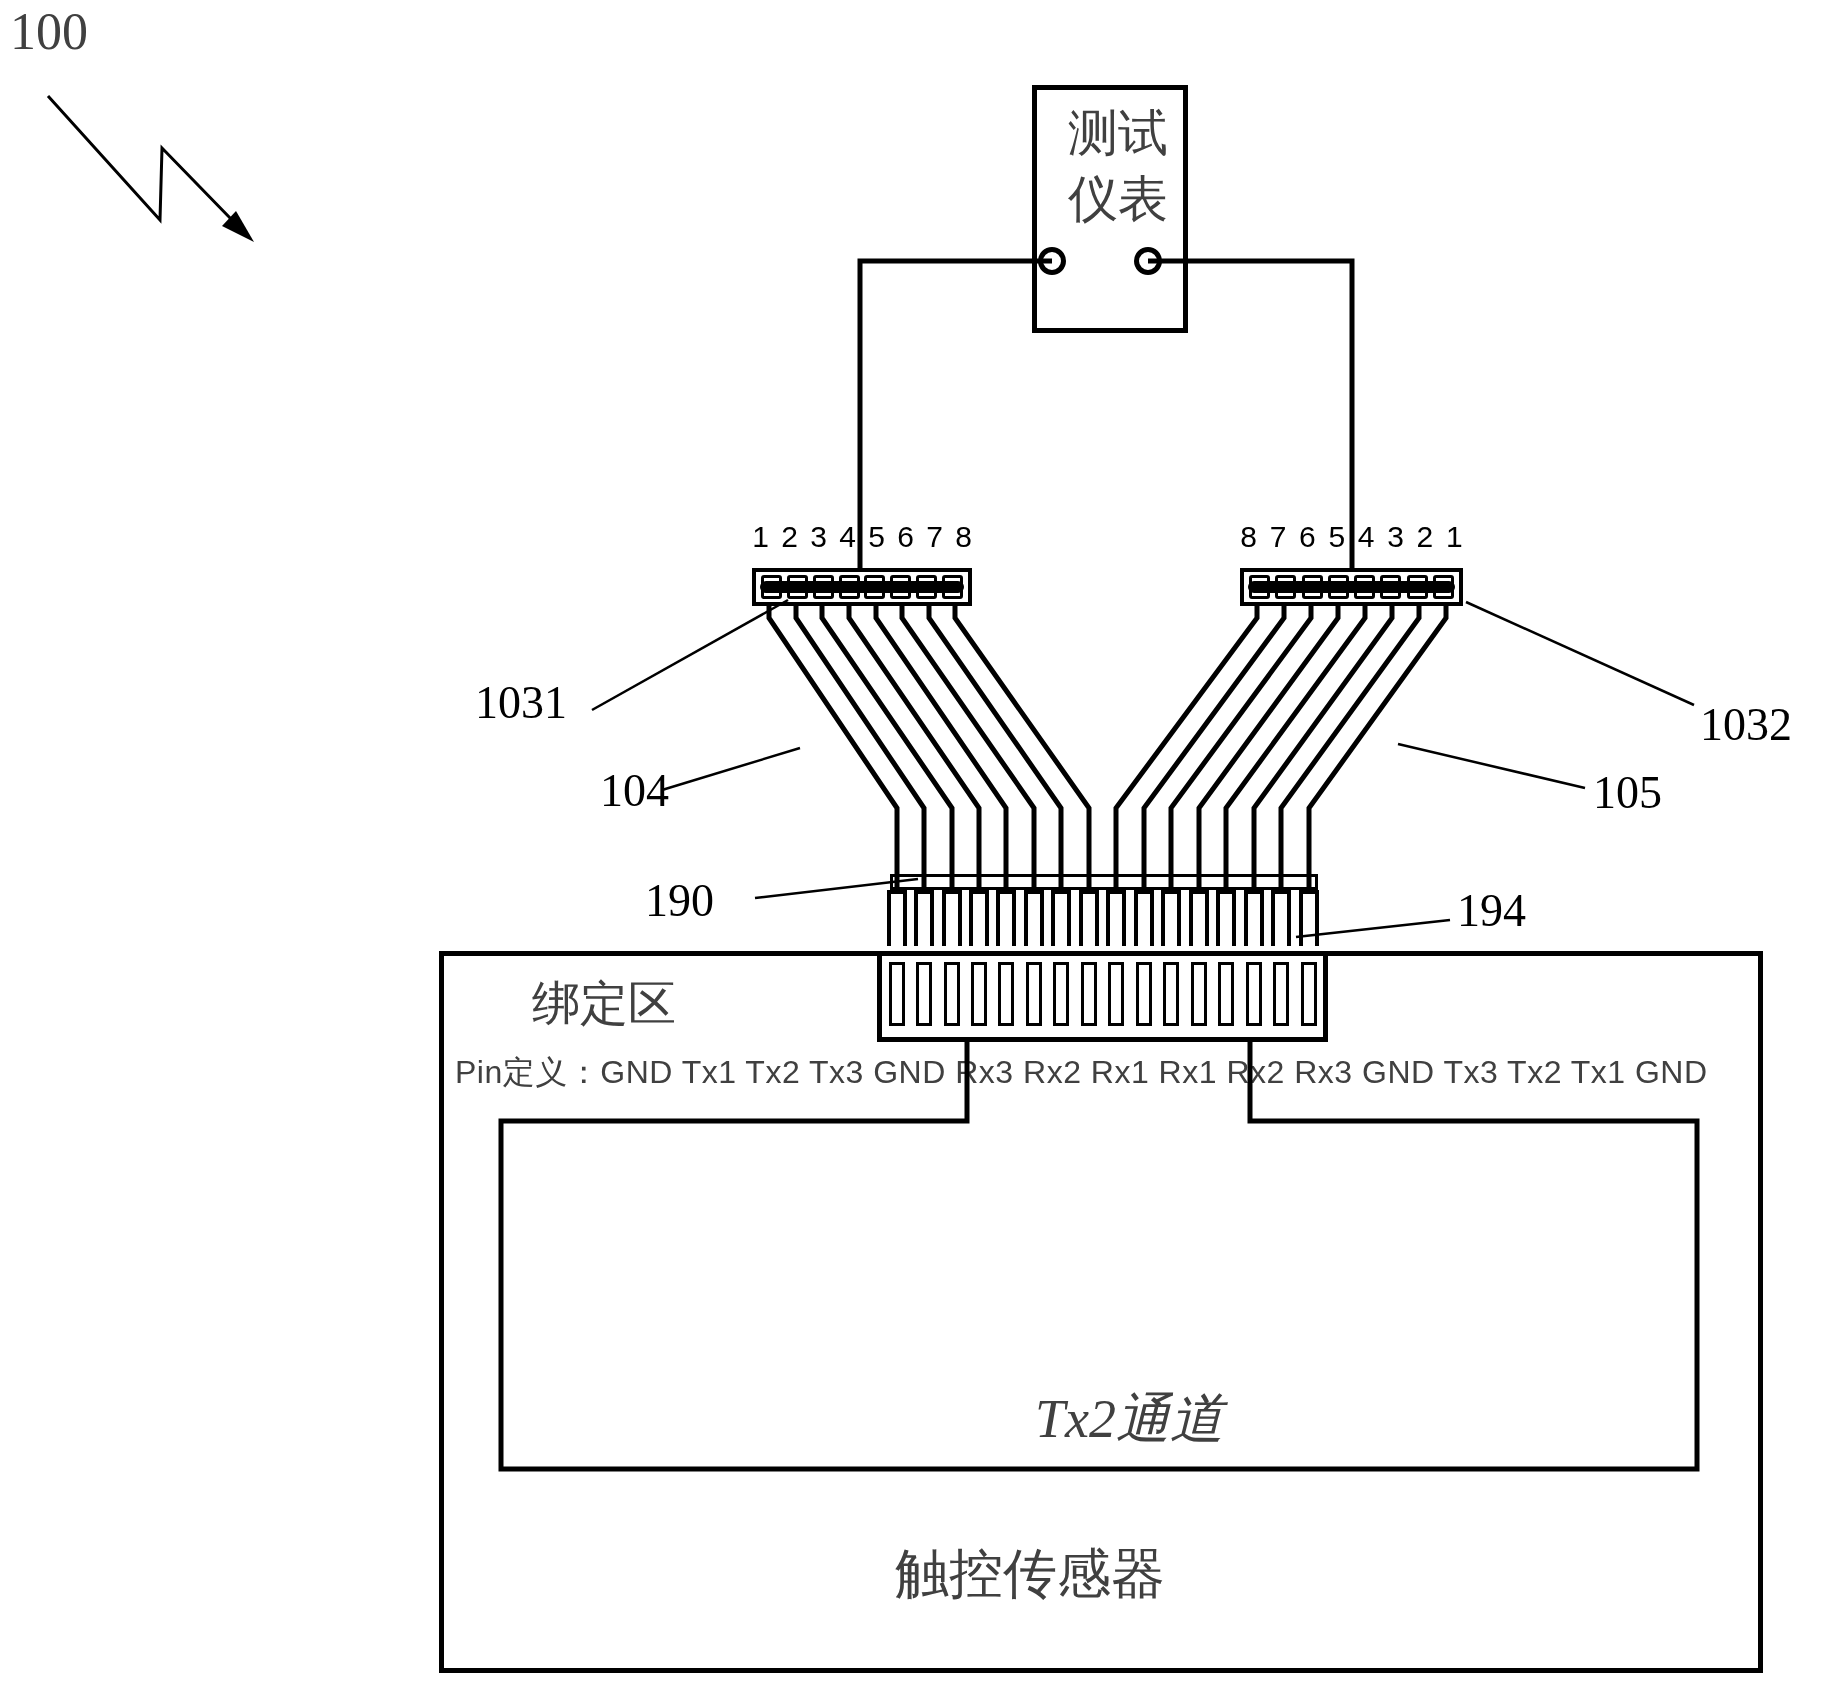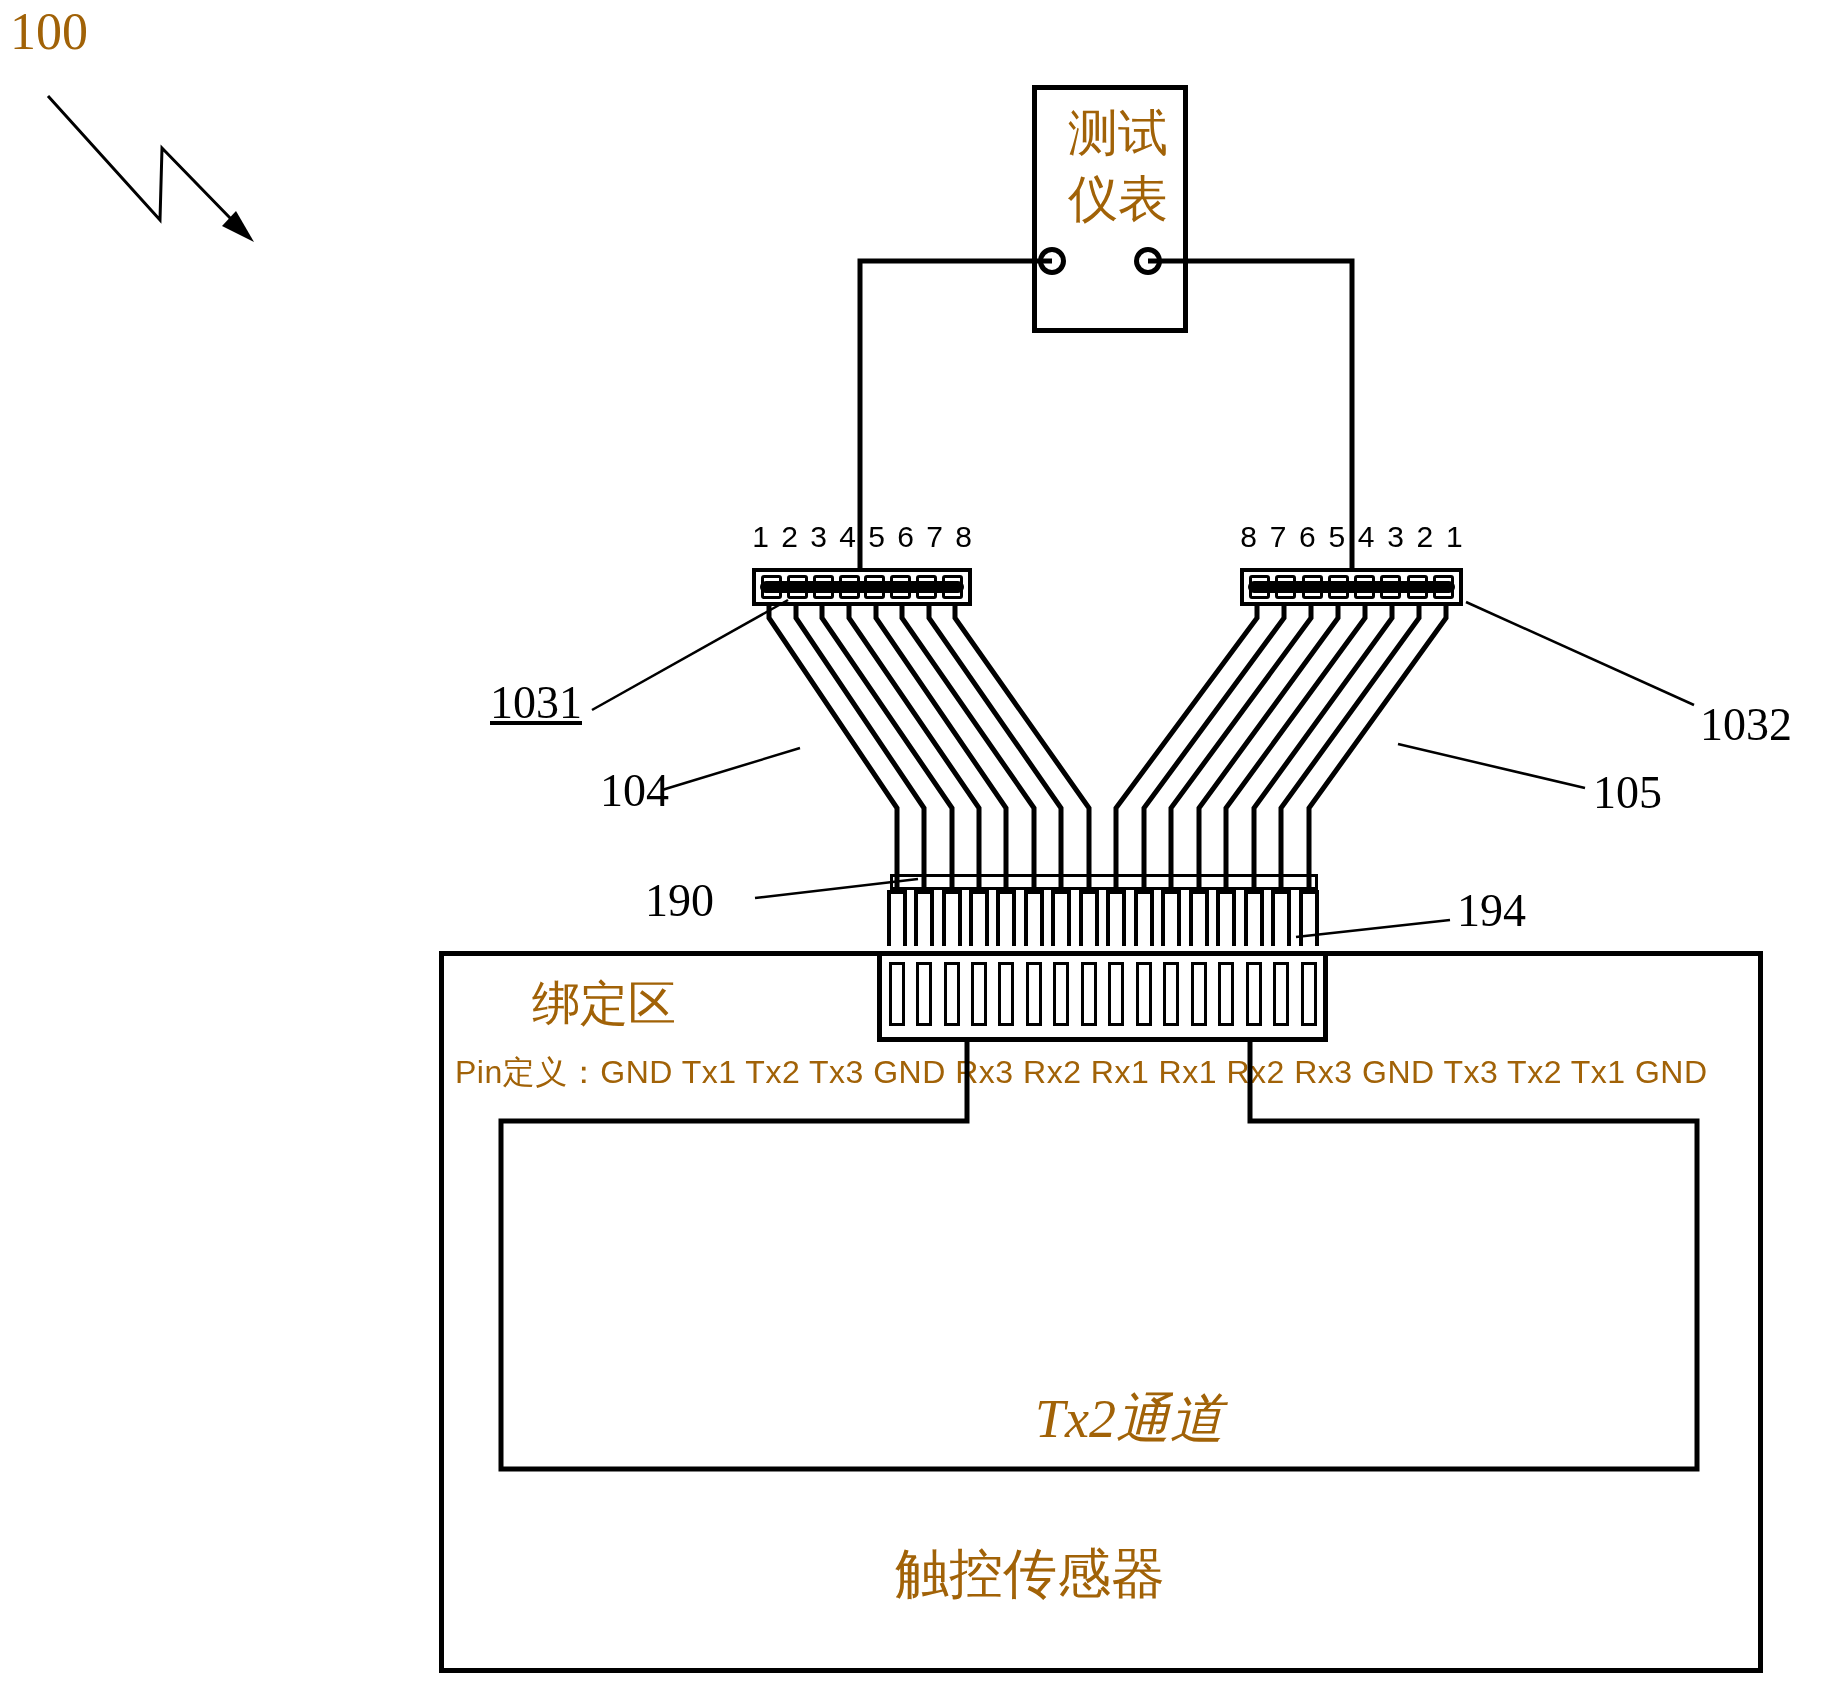--- a/index.html
+++ b/index.html
@@ -1,21 +1,21 @@
 <!DOCTYPE html>
 <html><head>
 <meta charset="utf-8">
 <style>
   * { margin:0; padding:0; box-sizing:border-box; }
   html,body { width:1827px; height:1681px; background:#ffffff; overflow:hidden;
               font-family:"Liberation Serif","DejaVu Serif",serif; color:#000; }
   .abs { position:absolute; }
   .box { position:absolute; border:5px solid #000; background:#fff; }
   .figref { position:absolute; font-size:46px; color:#000; white-space:nowrap; }
-  .cjk  { position:absolute; color:#a16207; white-space:nowrap; }
+  .cjk  { position:absolute; color:#404040; white-space:nowrap; }
 
   
   #meter-box { left:1032px; top:85px; width:156px; height:248px; }
   #meter-label { left:1032px; top:100px; width:172px; text-align:center;
                  font-size:50px; line-height:1.32; }
   .terminal { position:absolute; top:247px; width:28px; height:28px;
               border:5px solid #000; border-radius:50%; background:#fff; }
 
   
   .connector { position:absolute; top:568px; height:38px; border:4px solid #000; background:#fff;
@@ -139,21 +139,21 @@
 <div class="finger" style="left:1218px;"></div>
 <div class="finger" style="left:1246px;"></div>
 <div class="finger" style="left:1273px;"></div>
 <div class="finger" style="left:1301px;"></div>
 
 <div class="cjk" id="binding-label">绑定区</div>
 <div class="cjk" id="pin-def">Pin定义：GND Tx1 Tx2 Tx3 GND Rx3 Rx2 Rx1 Rx1 Rx2 Rx3 GND Tx3 Tx2 Tx1 GND</div>
 <div class="cjk" id="tx2-label">Tx2通道</div>
 <div class="cjk" id="sensor-label">触控传感器</div>
 
-<div class="figref" style="left:490px;  top:676px;text-decoration:underline;">1031</div>
+<div class="figref" style="left:475px;  top:676px;">1031</div>
 <div class="figref" style="left:1700px; top:684px;margin-top:14px;">1032</div>
 <div class="figref" style="left:600px;  top:764px;">104</div>
 <div class="figref" style="left:1585px; top:766px;margin-left:8px;">105</div>
 <div class="figref" style="left:645px;  top:874px;">190</div>
 <div class="figref" style="left:1457px; top:884px;">194</div>
 
 <svg id="overlay" viewBox="0 0 1827 1681" xmlns="http://www.w3.org/2000/svg">
   <g stroke="#000" fill="none">
 
     <polyline points="48,96 160,220 162,148 232,220" stroke-width="3"></polyline>

